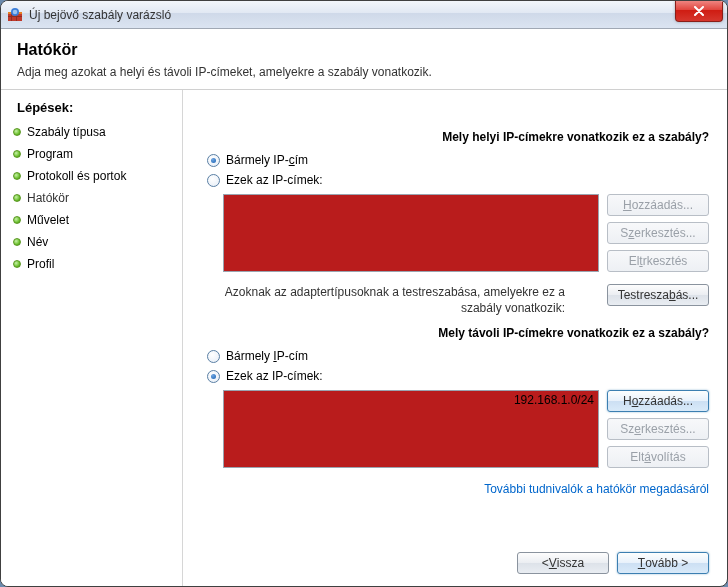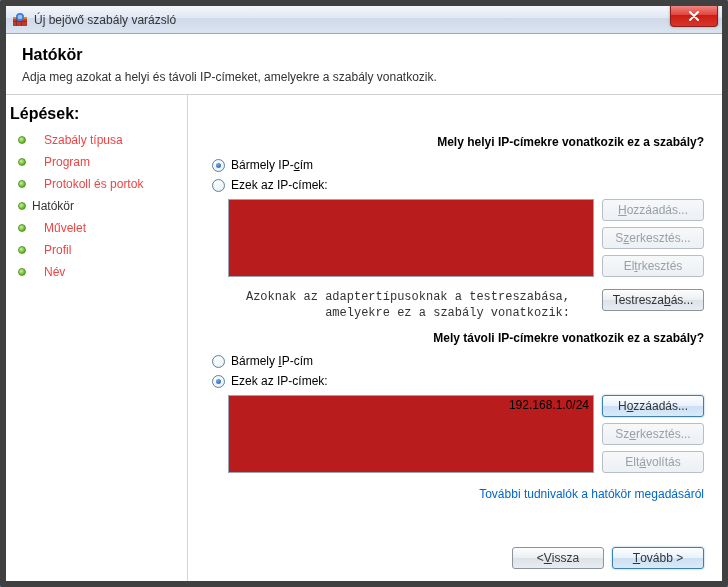--- a/index.html
+++ b/index.html
@@ -9,22 +9,22 @@
     font-size: 12px;
     background: #6b8aad;
     width: 728px;
     height: 587px;
     overflow: hidden;
   }
   .window {
     width: 728px;
     height: 587px;
     background: #fff;
-    border: 6px solid #404040;
-    border-radius: 2px;
+    border: 1px solid #404040;
+    border-radius: 8px;
     overflow: hidden;
     display: flex;
     flex-direction: column;
   }
   .titlebar {
     height: 28px;
     background: linear-gradient(to bottom, #f3f6fb 0%, #e1e8f3 45%, #cfd9e9 46%, #dbe4f1 100%);
     display: flex;
     align-items: center;
     padding: 0 0 0 6px;
@@ -78,41 +78,40 @@
     overflow: hidden;
   }
   .sidebar {
     width: 182px;
     border-right: 1px solid #d6d6d6;
     padding: 10px 0 0 0;
     background: #fff;
   }
   .sidebar .steps-title {
     font-weight: bold;
-    padding: 0 4px 6px;
-    font-size: 16px;
+    padding: 0 16px 6px;
+    font-size: 13px;
   }
   .step-item {
     display: flex;
     align-items: center;
     padding: 4px 12px;
     font-size: 12px;
     gap: 6px;
   }
   .step-item .bullet {
     width: 8px; height: 8px;
     border-radius: 50%;
     background: radial-gradient(circle at 35% 35%, #c6f2a6 0%, #6cbf2e 60%, #3f7f15 100%);
     border: 1px solid #5a9822;
     flex-shrink: 0;
   }
   .step-item a {
-    color: #ef4444;
+    color: #000000;
     text-decoration: none;
-    margin-left: 12px;
   }
   .step-item.current span.label {
     color: #333;
   }
   .content {
     flex: 1;
     padding: 40px 18px 12px 22px;
     position: relative;
     display: flex;
     flex-direction: column;
@@ -191,21 +190,20 @@
     align-items: flex-start;
     justify-content: space-between;
     gap: 10px;
     margin: 4px 0 10px 0;
   }
   .adapter-row .adapter-text {
     font-size: 12px;
     color: #333;
     max-width: 360px;
     line-height: 1.35;
-    font-family: Liberation Mono, monospace;
   }
   .link {
     color: #0066cc;
     text-decoration: none;
     font-size: 12px;
     margin-top: 6px;
     display: inline-block;
   }
   .footer {
     margin-top: auto;
@@ -271,25 +269,25 @@
       <div class="step-item current">
         <span class="bullet"></span>
         <span class="label">Hatókör</span>
       </div>
       <div class="step-item">
         <span class="bullet"></span>
         <a href="#">Művelet</a>
       </div>
       <div class="step-item">
         <span class="bullet"></span>
+        <a href="#">Név</a>
+      </div>
+      <div class="step-item">
+        <span class="bullet"></span>
         <a href="#">Profil</a>
-      </div>
-      <div class="step-item">
-        <span class="bullet"></span>
-        <a href="#">Név</a>
       </div>
     </div>
 
     <div class="content">
 
       <div class="section-header">Mely helyi IP-címekre vonatkozik ez a szabály?</div>
       <div class="radio-row">
         <span class="radio checked"></span>
         <span><span>Bármely IP-</span><u>c</u><span>ím</span></span>
       </div>

